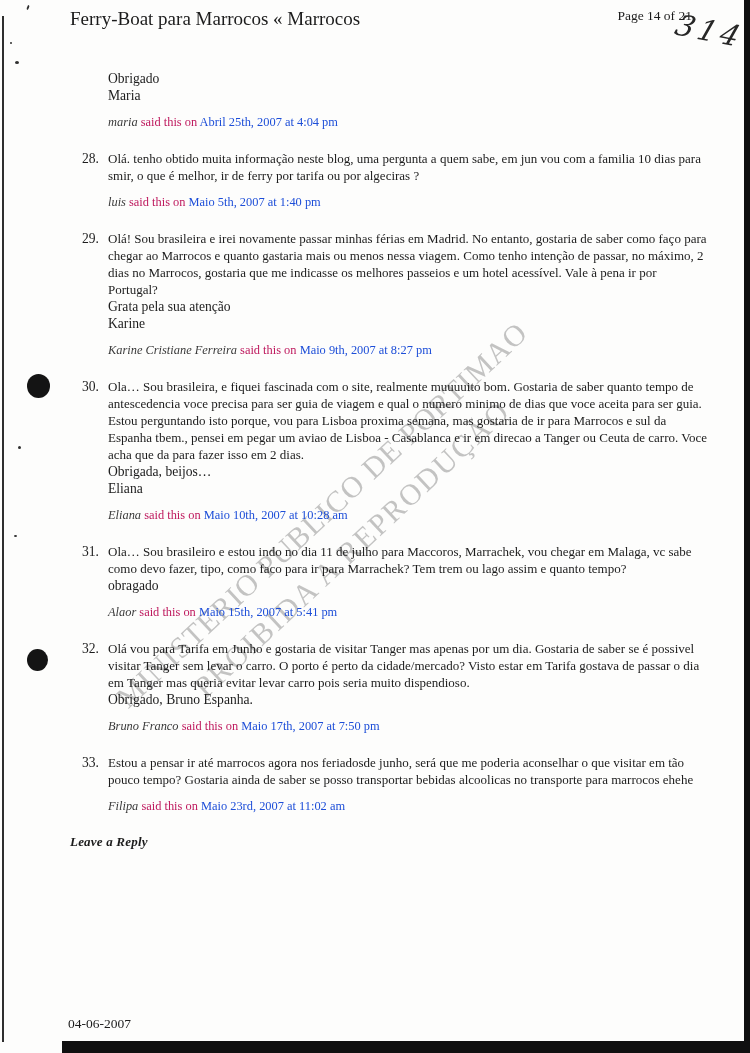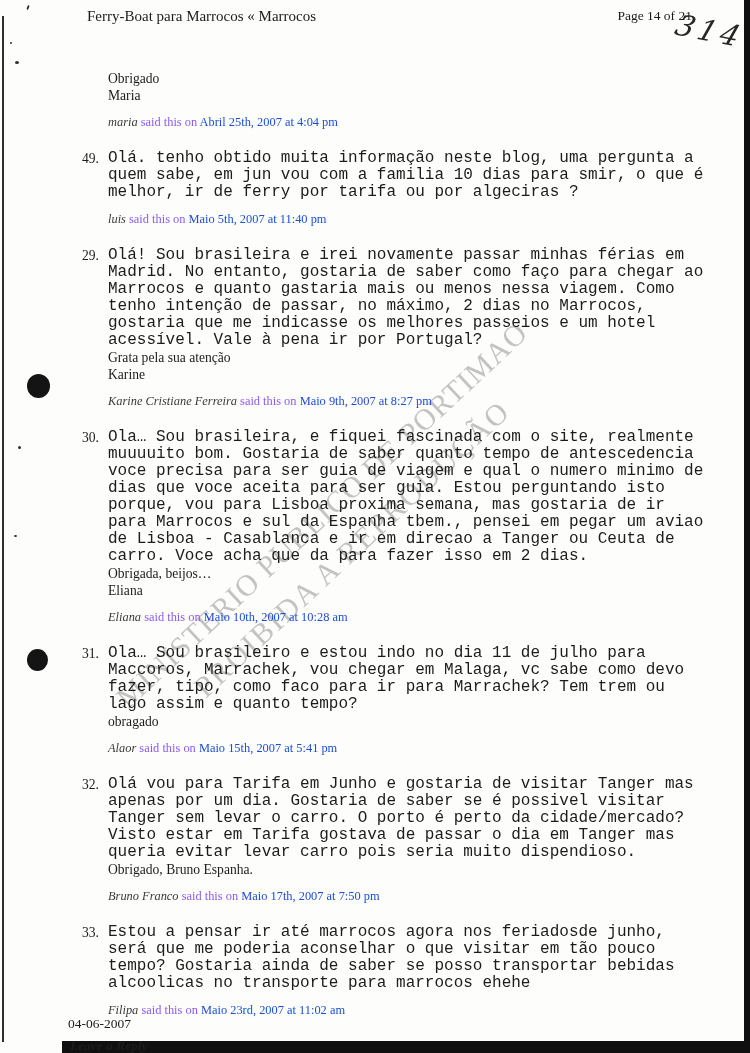--- a/index.html
+++ b/index.html
@@ -11,45 +11,45 @@
   }
   
   .edge-left{position:absolute;left:2px;top:16px;width:2px;height:1026px;background:#2e2e2e;}
   .edge-right{position:absolute;right:0;top:0;width:6px;height:1053px;background:#101010;}
   .edge-bottom{position:absolute;left:62px;right:0;bottom:0;height:12px;background:#101010;}
   .punch{position:absolute;background:#141414;border-radius:50%;}
   .punch.p1{left:27px;top:374px;width:23px;height:24px;}
   .punch.p2{left:27px;top:649px;width:21px;height:22px;}
   .speck{position:absolute;background:#2f2f2f;border-radius:50%;}
   
-  .hdr-title{position:absolute;left:70px;top:8px;font-size:15px;margin-left:17px;}
+  .hdr-title{position:absolute;left:70px;top:8px;font-size:19px;}
   .hdr-page{position:absolute;right:58px;top:8px;font-size:13.5px;}
   .hand-num{
     position:absolute;left:676px;top:14px;
     font-family:"DejaVu Serif", serif;font-style:italic;
     font-size:29px;letter-spacing:4px;color:#272727;
     transform:rotate(11deg) skewX(-8deg);
   }
   
   .wm{
     position:absolute;white-space:nowrap;pointer-events:none;
     font-family:"Liberation Serif", serif;
     color:#8f8f8f;opacity:.52;z-index:1;
   }
   .wm1{left:322px;top:515px;font-size:30px;letter-spacing:1px;
        transform:translate(-50%,-50%) rotate(-43deg);}
   .wm2{left:352px;top:549px;font-size:30px;letter-spacing:2px;
        transform:translate(-50%,-50%) rotate(-43deg);}
   
   .content{position:absolute;left:108px;top:70px;width:600px;z-index:2;}
-  .content p{margin:0;font-size:16px;line-height:17px;font-family:Liberation Mono, monospace;}
+  .content p{margin:0;font-size:13px;line-height:17px;}
   .sigline{font-size:13.6px;line-height:17px;}
   .meta{margin:10px 0 19px 0;font-size:12.4px;line-height:17px;}
   .meta .author{font-style:italic;color:#3a3a3a;}
-  .meta .said{color:#8b5cf6;}
+  .meta .said{color:#be185d;}
   .meta .mdate{color:#1d4ed8;}
   .comment{position:relative;}
   .cnum{
     position:absolute;left:-26px;top:0;width:24px;
     font-size:13.6px;line-height:17px;
   }
   .reply-heading{
     margin:9px 0 0 -38px;
     font-size:13px;font-weight:bold;letter-spacing:.2px;font-style:italic;
   }
@@ -82,26 +82,26 @@
     <div class="sigline">Obrigado</div>
     <div class="sigline">Maria</div>
     <div class="meta">
       <span class="author">maria</span>
       <span class="said">said this on</span>
       <span class="mdate">Abril 25th, 2007 at 4:04 pm</span>
     </div>
   </div>
 
   <div class="comment">
-    <div class="cnum">49.</div>
+    <div class="cnum">28.</div>
     <p>Olá. tenho obtido muita informação neste blog, uma pergunta a quem sabe, em jun vou com a familia 10 dias para smir, o que é melhor, ir de ferry por tarifa ou por algeciras ?</p>
     <div class="meta">
       <span class="author">luis</span>
       <span class="said">said this on</span>
-      <span class="mdate">Maio 5th, 2007 at 11:40 pm</span>
+      <span class="mdate">Maio 5th, 2007 at 1:40 pm</span>
     </div>
   </div>
 
   <div class="comment">
     <div class="cnum">29.</div>
     <p>Olá! Sou brasileira e irei novamente passar minhas férias em Madrid. No entanto, gostaria de saber como faço para chegar ao Marrocos e quanto gastaria mais ou menos nessa viagem. Como tenho intenção de passar, no máximo, 2 dias no Marrocos, gostaria que me indicasse os melhores passeios e um hotel acessível. Vale à pena ir por Portugal?</p>
     <div class="sigline">Grata pela sua atenção</div>
     <div class="sigline">Karine</div>
     <div class="meta">
       <span class="author">Karine Cristiane Ferreira</span>

